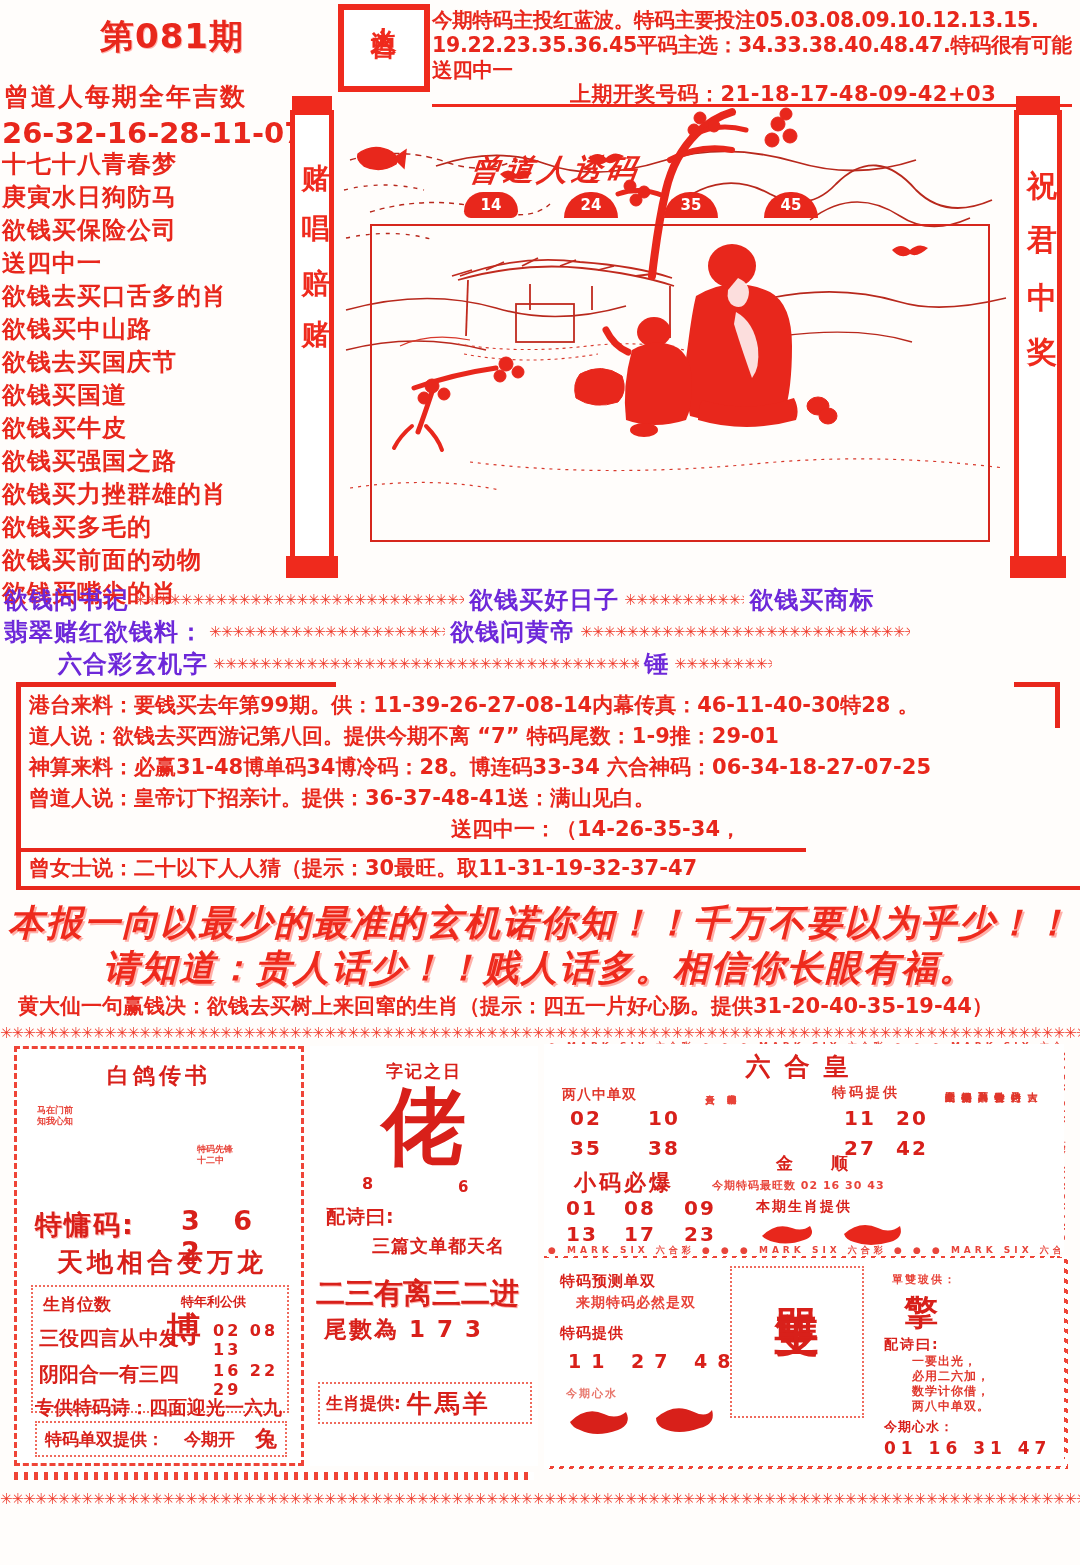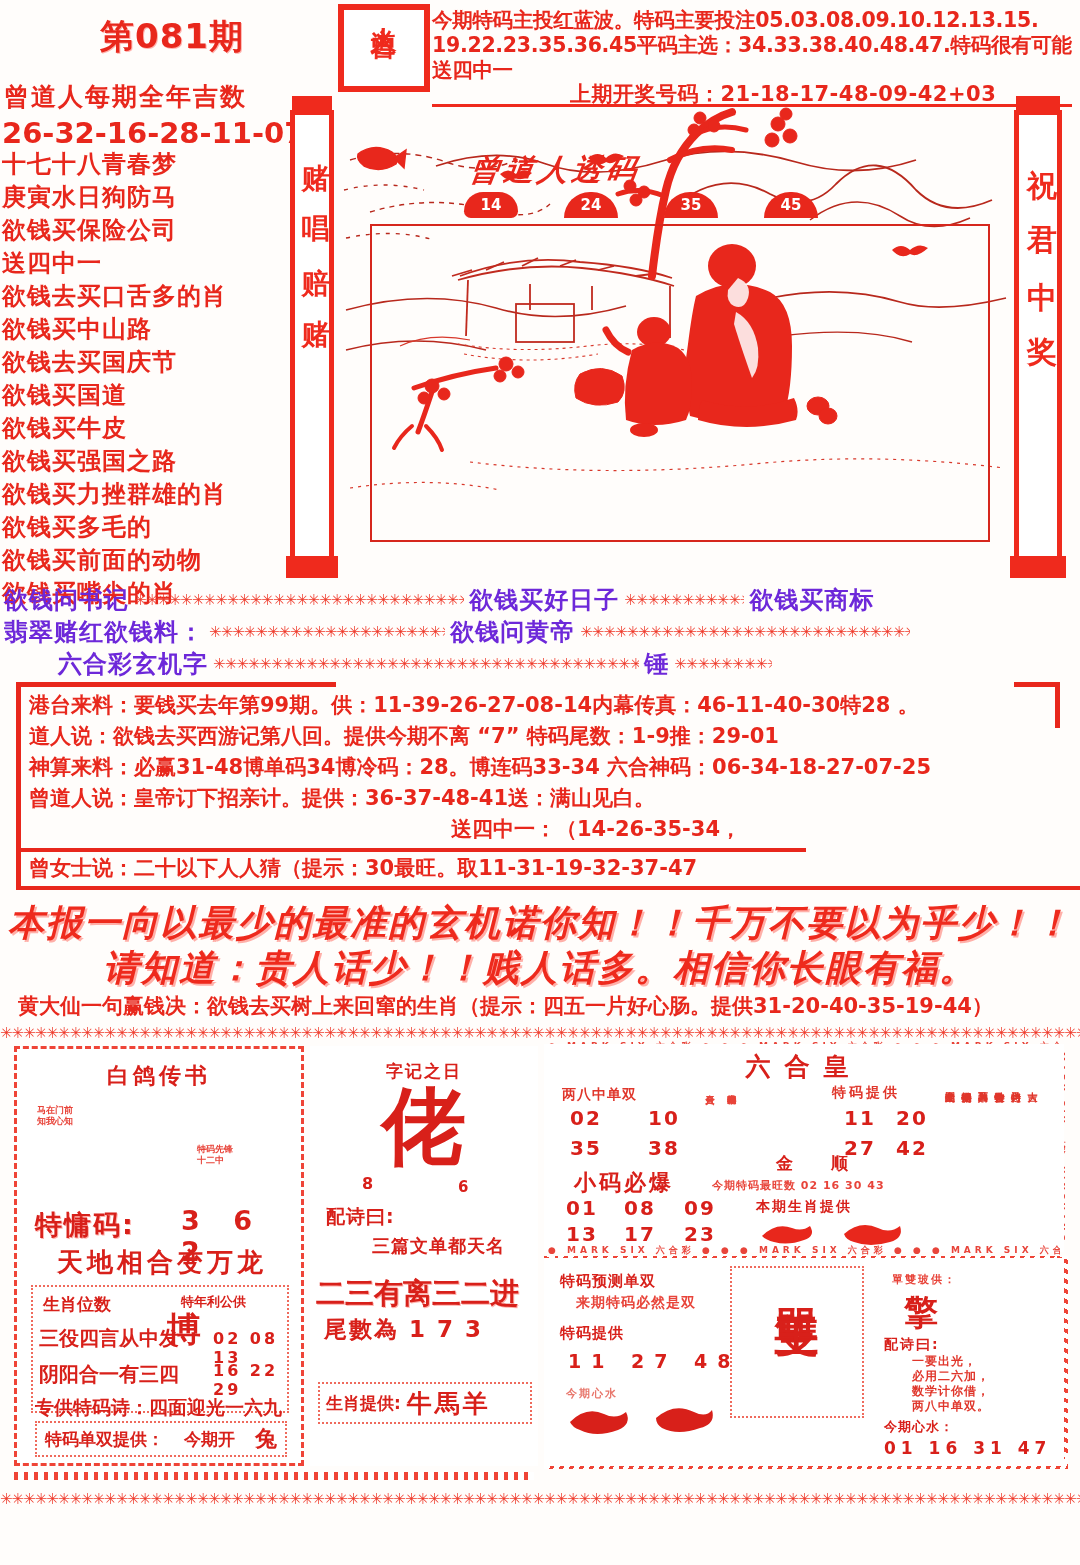--- a/index.html
+++ b/index.html
@@ -492,21 +492,21 @@
     <div class="tema">特慵码:</div>
     <div class="tema-nums">3 6 2</div>
     <div class="tema-sub">天地相合变万龙</div>
 
     <div class="lbox"></div>
     <div class="lrow" style="position:absolute;left:26px;top:244px;">生肖位数</div>
     <div class="lrow" style="position:absolute;left:164px;top:244px;font-size:13px;">特年利公供</div>
     <div class="lrow" style="position:absolute;left:22px;top:276px;font-size:20px;">三役四言从中发</div>
     <div class="lrow" style="position:absolute;left:22px;top:312px;font-size:20px;">阴阳合一有三四</div>
     <div class="bo">博</div>
-    <div class="numpair" style="left:196px;top:272px;margin-top:8px;">02 08 13</div>
+    <div class="numpair" style="left:196px;top:272px;">02 08 13</div>
     <div class="numpair" style="left:196px;top:312px;">16 22 29</div>
     <div class="lrow" style="position:absolute;left:18px;top:346px;font-size:19px;">专供特码诗：四面迎光一六九</div>
 
     <div class="lastbox">
       <span style="font-size:17px;font-weight:bold;color:#d8201a;">特码单双提供：</span>
       <span style="font-size:17px;font-weight:bold;color:#d8201a;">今期开</span>
       <span style="font-size:22px;font-weight:bold;color:#d8201a;">兔</span>
     </div>
   </div>
 

